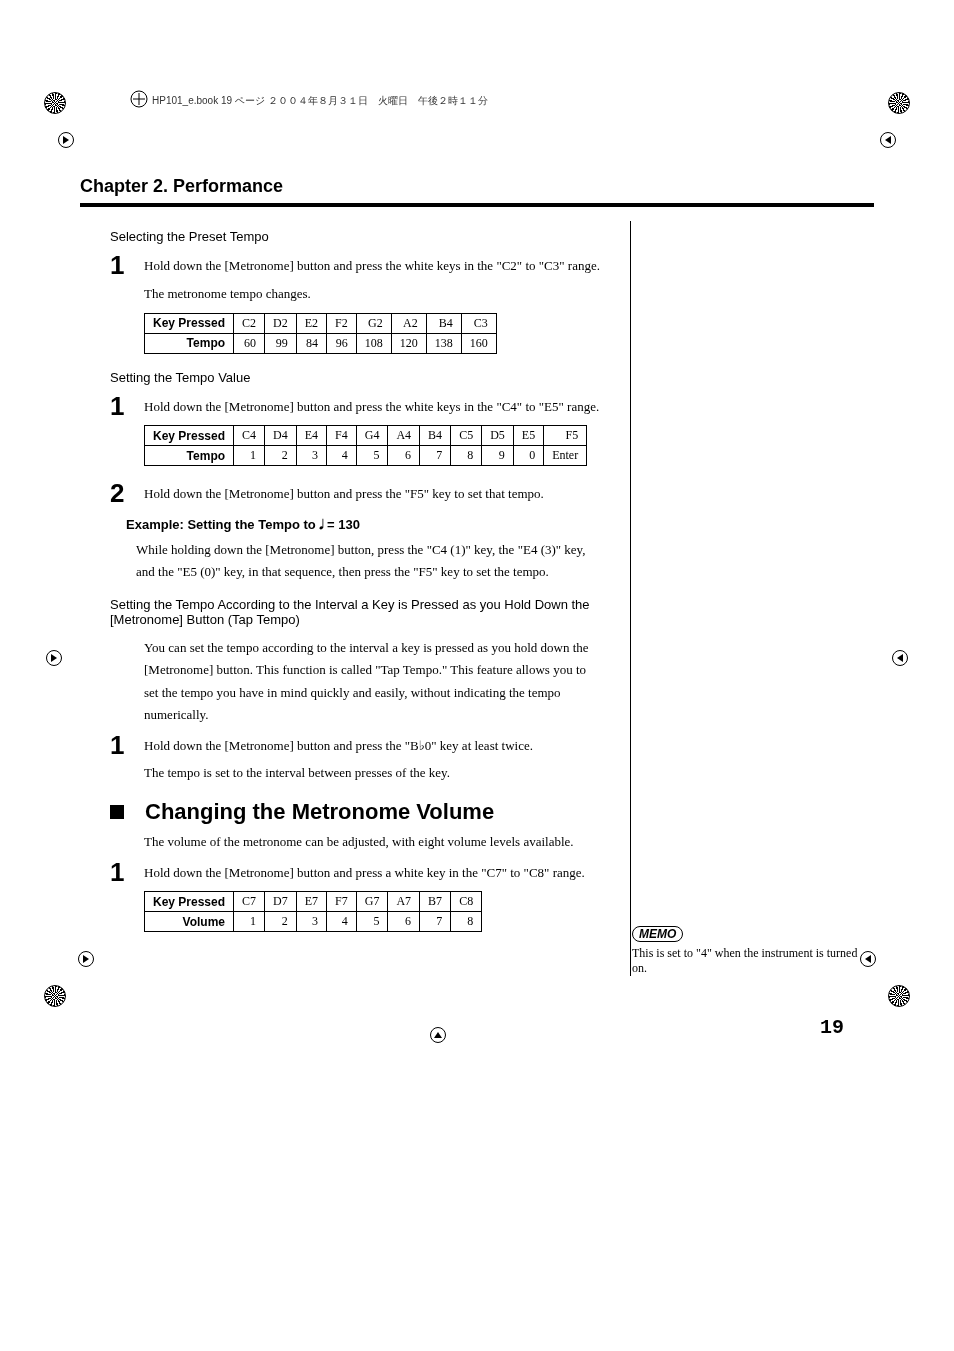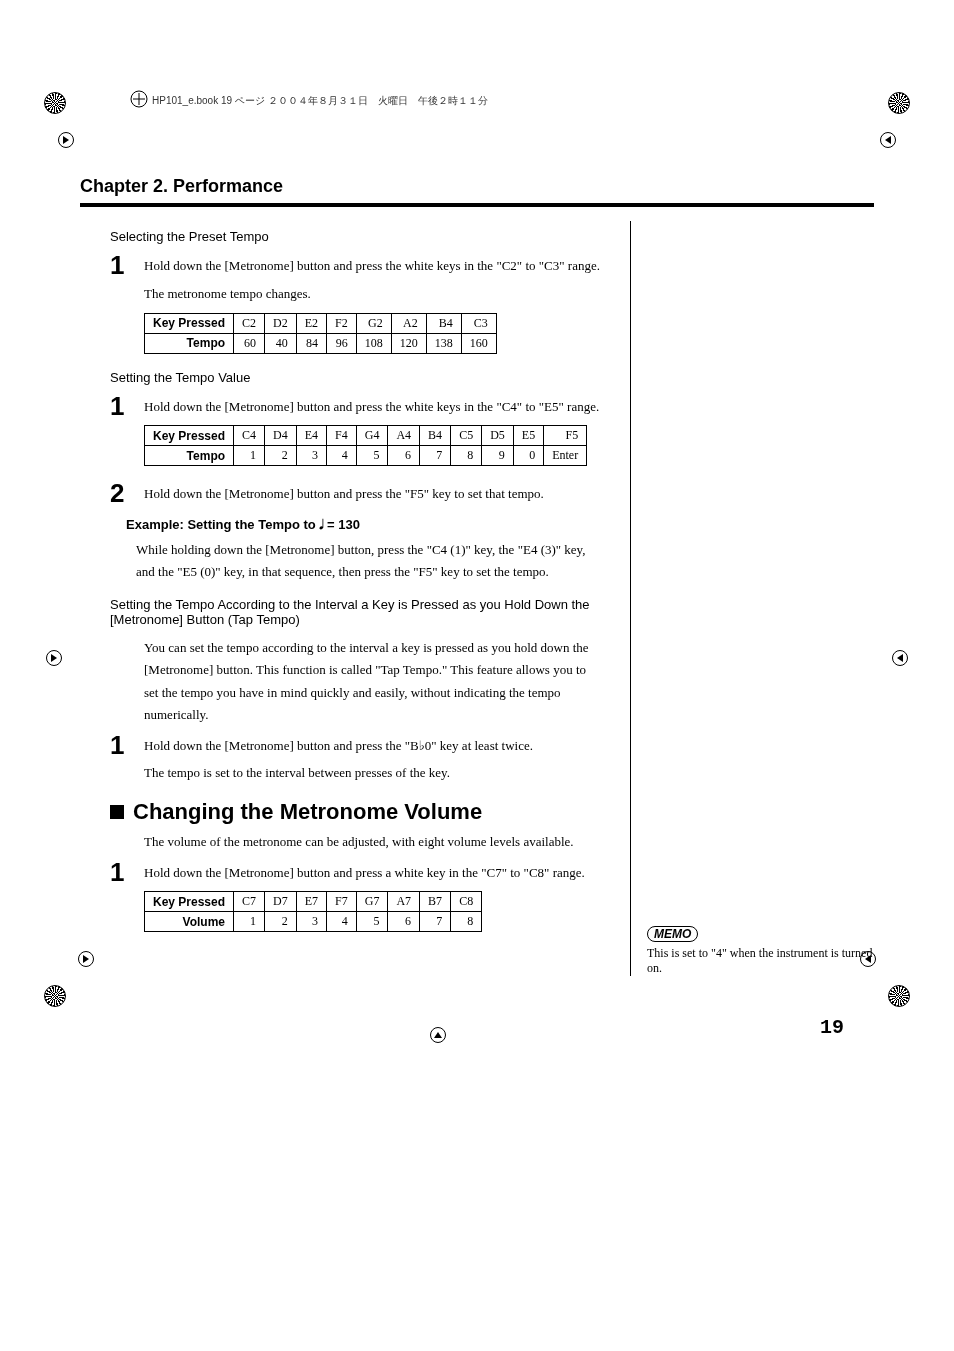--- a/index.html
+++ b/index.html
@@ -44,21 +44,21 @@
   gap: 20px;
 }
 .left-col {
   flex: 0 0 490px;
   padding-left: 30px;
   padding-right: 10px;
 }
 .right-col {
   flex: 1;
   border-left: 1px solid #000;
-  padding-left: 16px;
+  padding-left: 1px;
   padding-top: 705px;
   font-size: 12px;
 }
 .sub-heading {
   font-family: sans-serif;
   font-weight: normal;
   font-size: 13px;
   margin-top: 8px;
   margin-bottom: 10px;
 }
@@ -107,21 +107,21 @@
   margin: 10px 0 6px 16px;
 }
 .example-body {
   font-size: 13px;
   line-height: 1.7;
   margin: 0 0 14px 26px;
 }
 .section-bar {
   display: flex;
   align-items: center;
-  gap: 9px;
+  gap: 21px;
   margin: 14px 0 6px 0;
 }
 .section-bar .sq {
   width: 14px; height: 14px; background:#000;
 }
 .section-bar h2 {
   font-family: sans-serif;
   font-weight: bold;
   font-size: 22px;
   margin: 0;
@@ -232,21 +232,21 @@
           <td>E2</td>
           <td>F2</td>
           <td>G2</td>
           <td>A2</td>
           <td>B4</td>
           <td>C3</td>
         </tr>
         <tr>
           <th>Tempo</th>
           <td>60</td>
-          <td>40</td>
+          <td>99</td>
           <td>84</td>
           <td>96</td>
           <td>108</td>
           <td>120</td>
           <td>138</td>
           <td>160</td>
         </tr>
       </tbody>
         </table>
 

